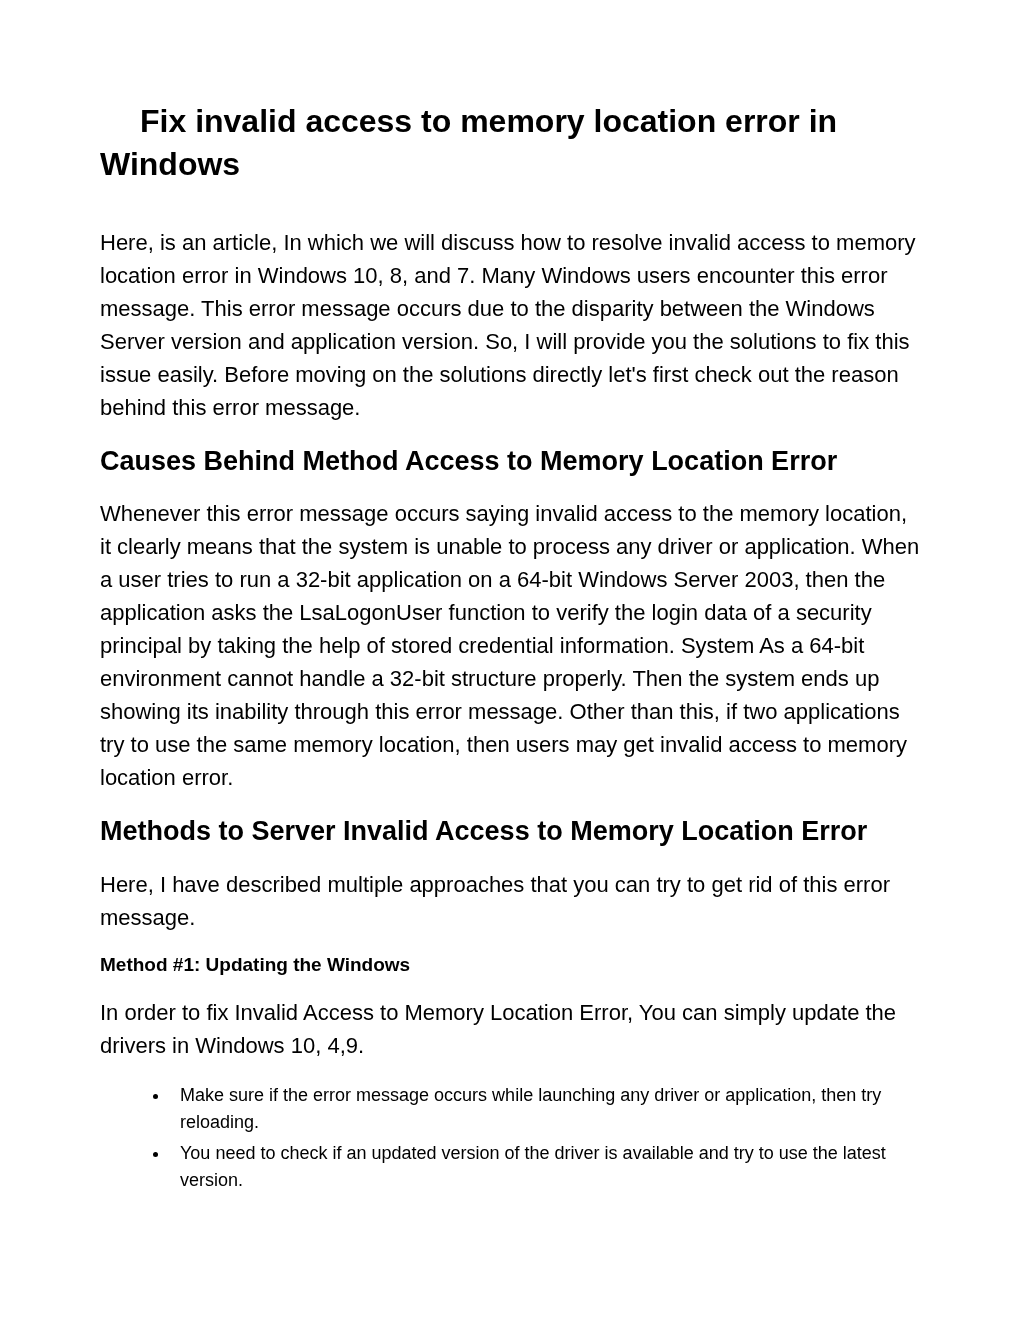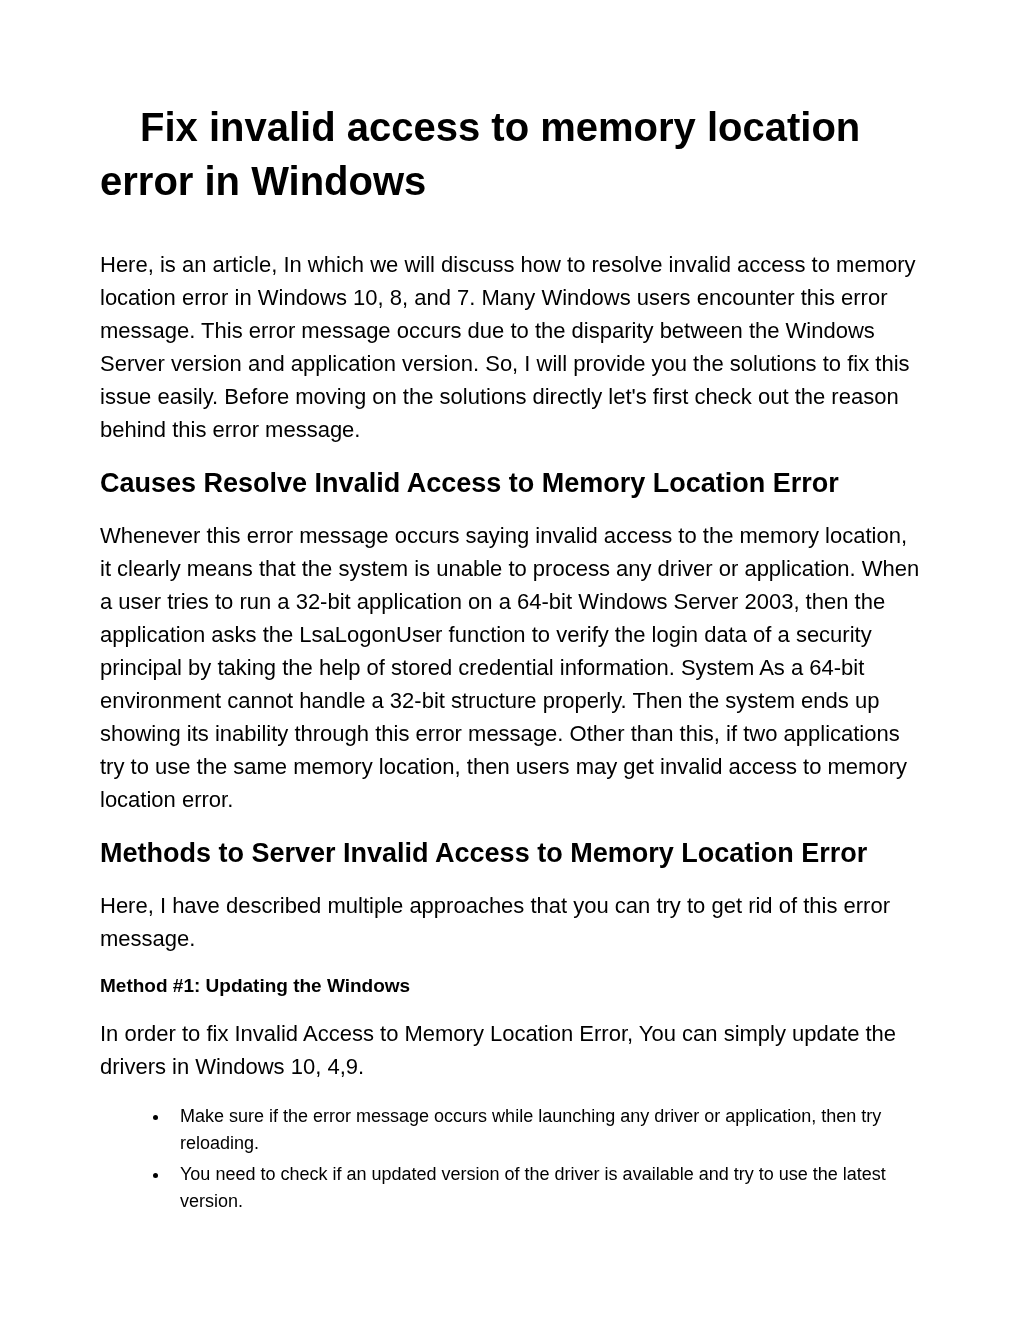--- a/index.html
+++ b/index.html
@@ -8,21 +8,21 @@
       box-sizing: border-box;
     }
     body {
       font-family: Arial, Helvetica, sans-serif;
       color: #000;
       background: #fff;
       width: 1024px;
       padding: 100px 100px 60px 100px;
     }
     h1 {
-      font-size: 40px;
+      font-size: 32px;
       font-weight: bold;
       line-height: 1.35;
       margin-bottom: 40px;
       text-indent: 40px;
     }
     h2 {
       font-size: 27px;
       font-weight: bold;
       line-height: 1.3;
       margin-bottom: 18px;
@@ -51,21 +51,21 @@
       padding-left: 10px;
     }
   </style>
 </head>
 <body>
 
 <h1>Fix invalid access to memory location error in Windows</h1>
 
 <p>Here, is an article, In which we will discuss how to resolve invalid access to memory location error in Windows 10, 8, and 7. Many Windows users encounter this error message. This error message occurs due to the disparity between the Windows Server version and application version. So, I will provide you the solutions to fix this issue easily. Before moving on the solutions directly let's first check out the reason behind this error message.</p>
 
-<h2>Causes Resolve Invalid Access to Memory Location Error</h2>
+<h2>Causes Behind Method Access to Memory Location Error</h2>
 
 <p>Whenever this error message occurs saying invalid access to the memory location, it clearly means that the system is unable to process any driver or application. When a user tries to run a 32-bit application on a 64-bit Windows Server 2003, then the application asks the LsaLogonUser function to verify the login data of a security principal by taking the help of stored credential information. System As a 64-bit environment cannot handle a 32-bit structure properly. Then the system ends up showing its inability through this error message. Other than this, if two applications try to use the same memory location, then users may get invalid access to memory location error.</p>
 
 <h2>Methods to Server Invalid Access to Memory Location Error</h2>
 
 <p>Here, I have described multiple approaches that you can try to get rid of this error message.</p>
 
 <h3>Method #1: Updating the Windows</h3>
 
 <p> In order to fix Invalid Access to Memory Location Error, You can simply update the drivers in Windows 10, 4,9.</p>

